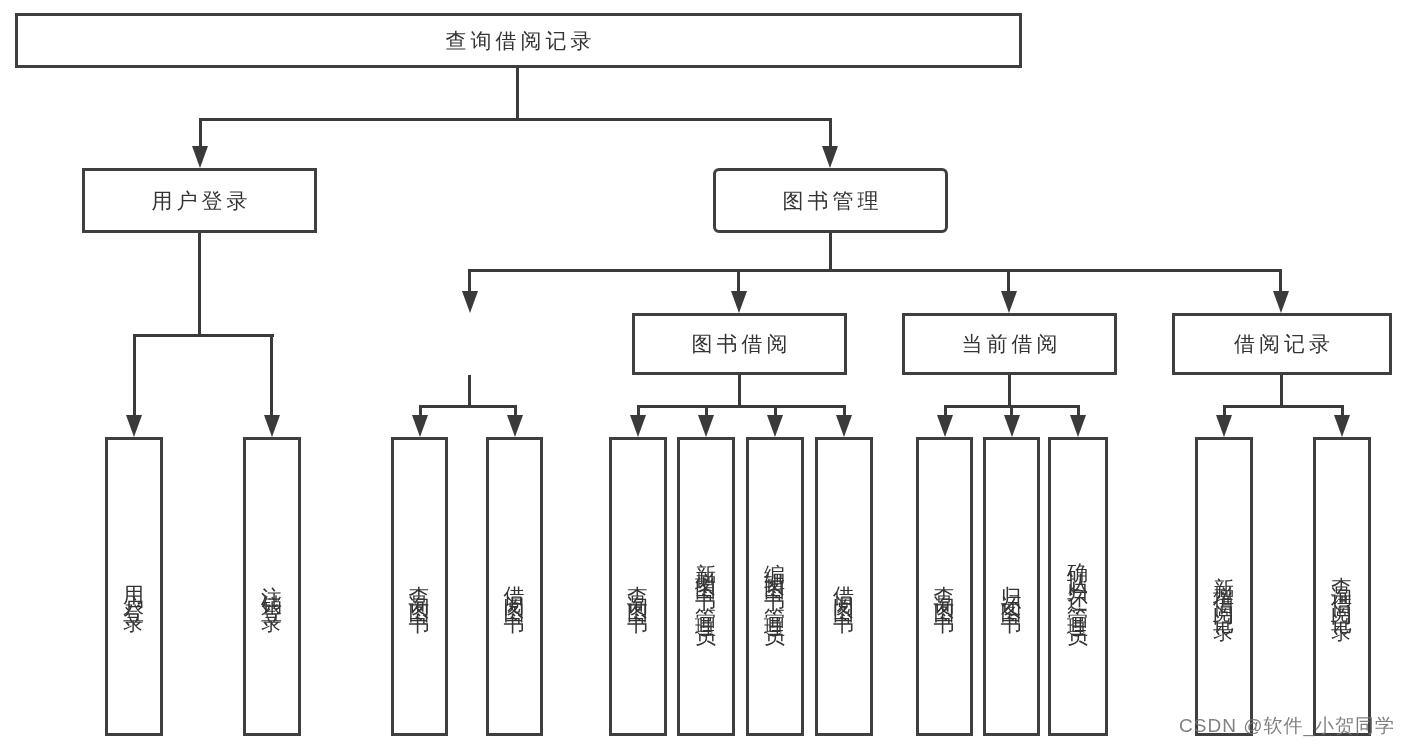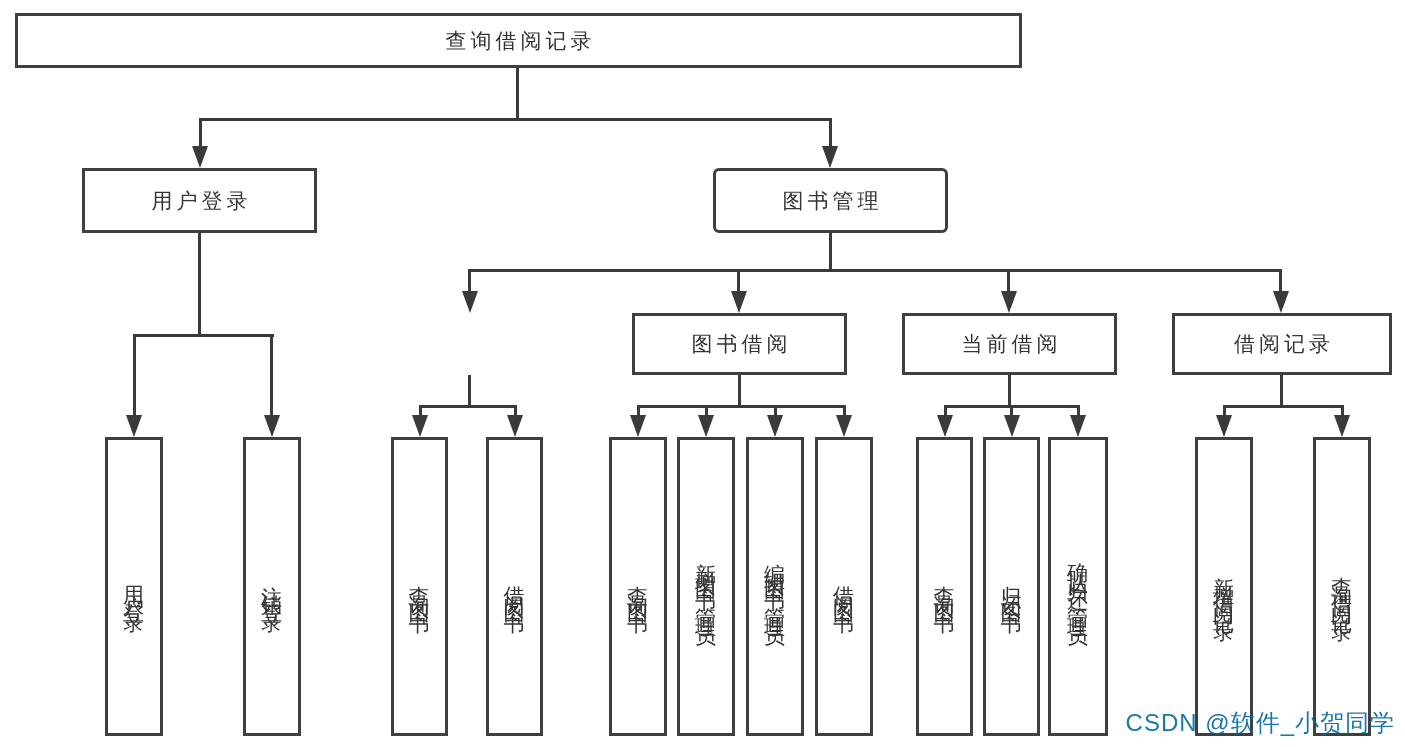--- a/index.html
+++ b/index.html
@@ -34,23 +34,23 @@
   .line{position:absolute;background:#3a3a3a;}
   .ah{
     position:absolute;width:0;height:0;
     border-left:8px solid transparent;
     border-right:8px solid transparent;
     border-top:22px solid #3a3a3a;
   }
   .watermark{
     position:absolute;
     right:10px;bottom:8px;
-    font-size:24px;
+    font-size:19px;
     letter-spacing:1px;
-    color:#0369a1;
+    color:#737373;
     opacity:.9;
     white-space:nowrap;
   }
 </style>
 </head>
 <body>
 
 <div id="canvas">
 
   <div class="line" style="left:516px;top:68px;width:3px;height:50px;"></div>

